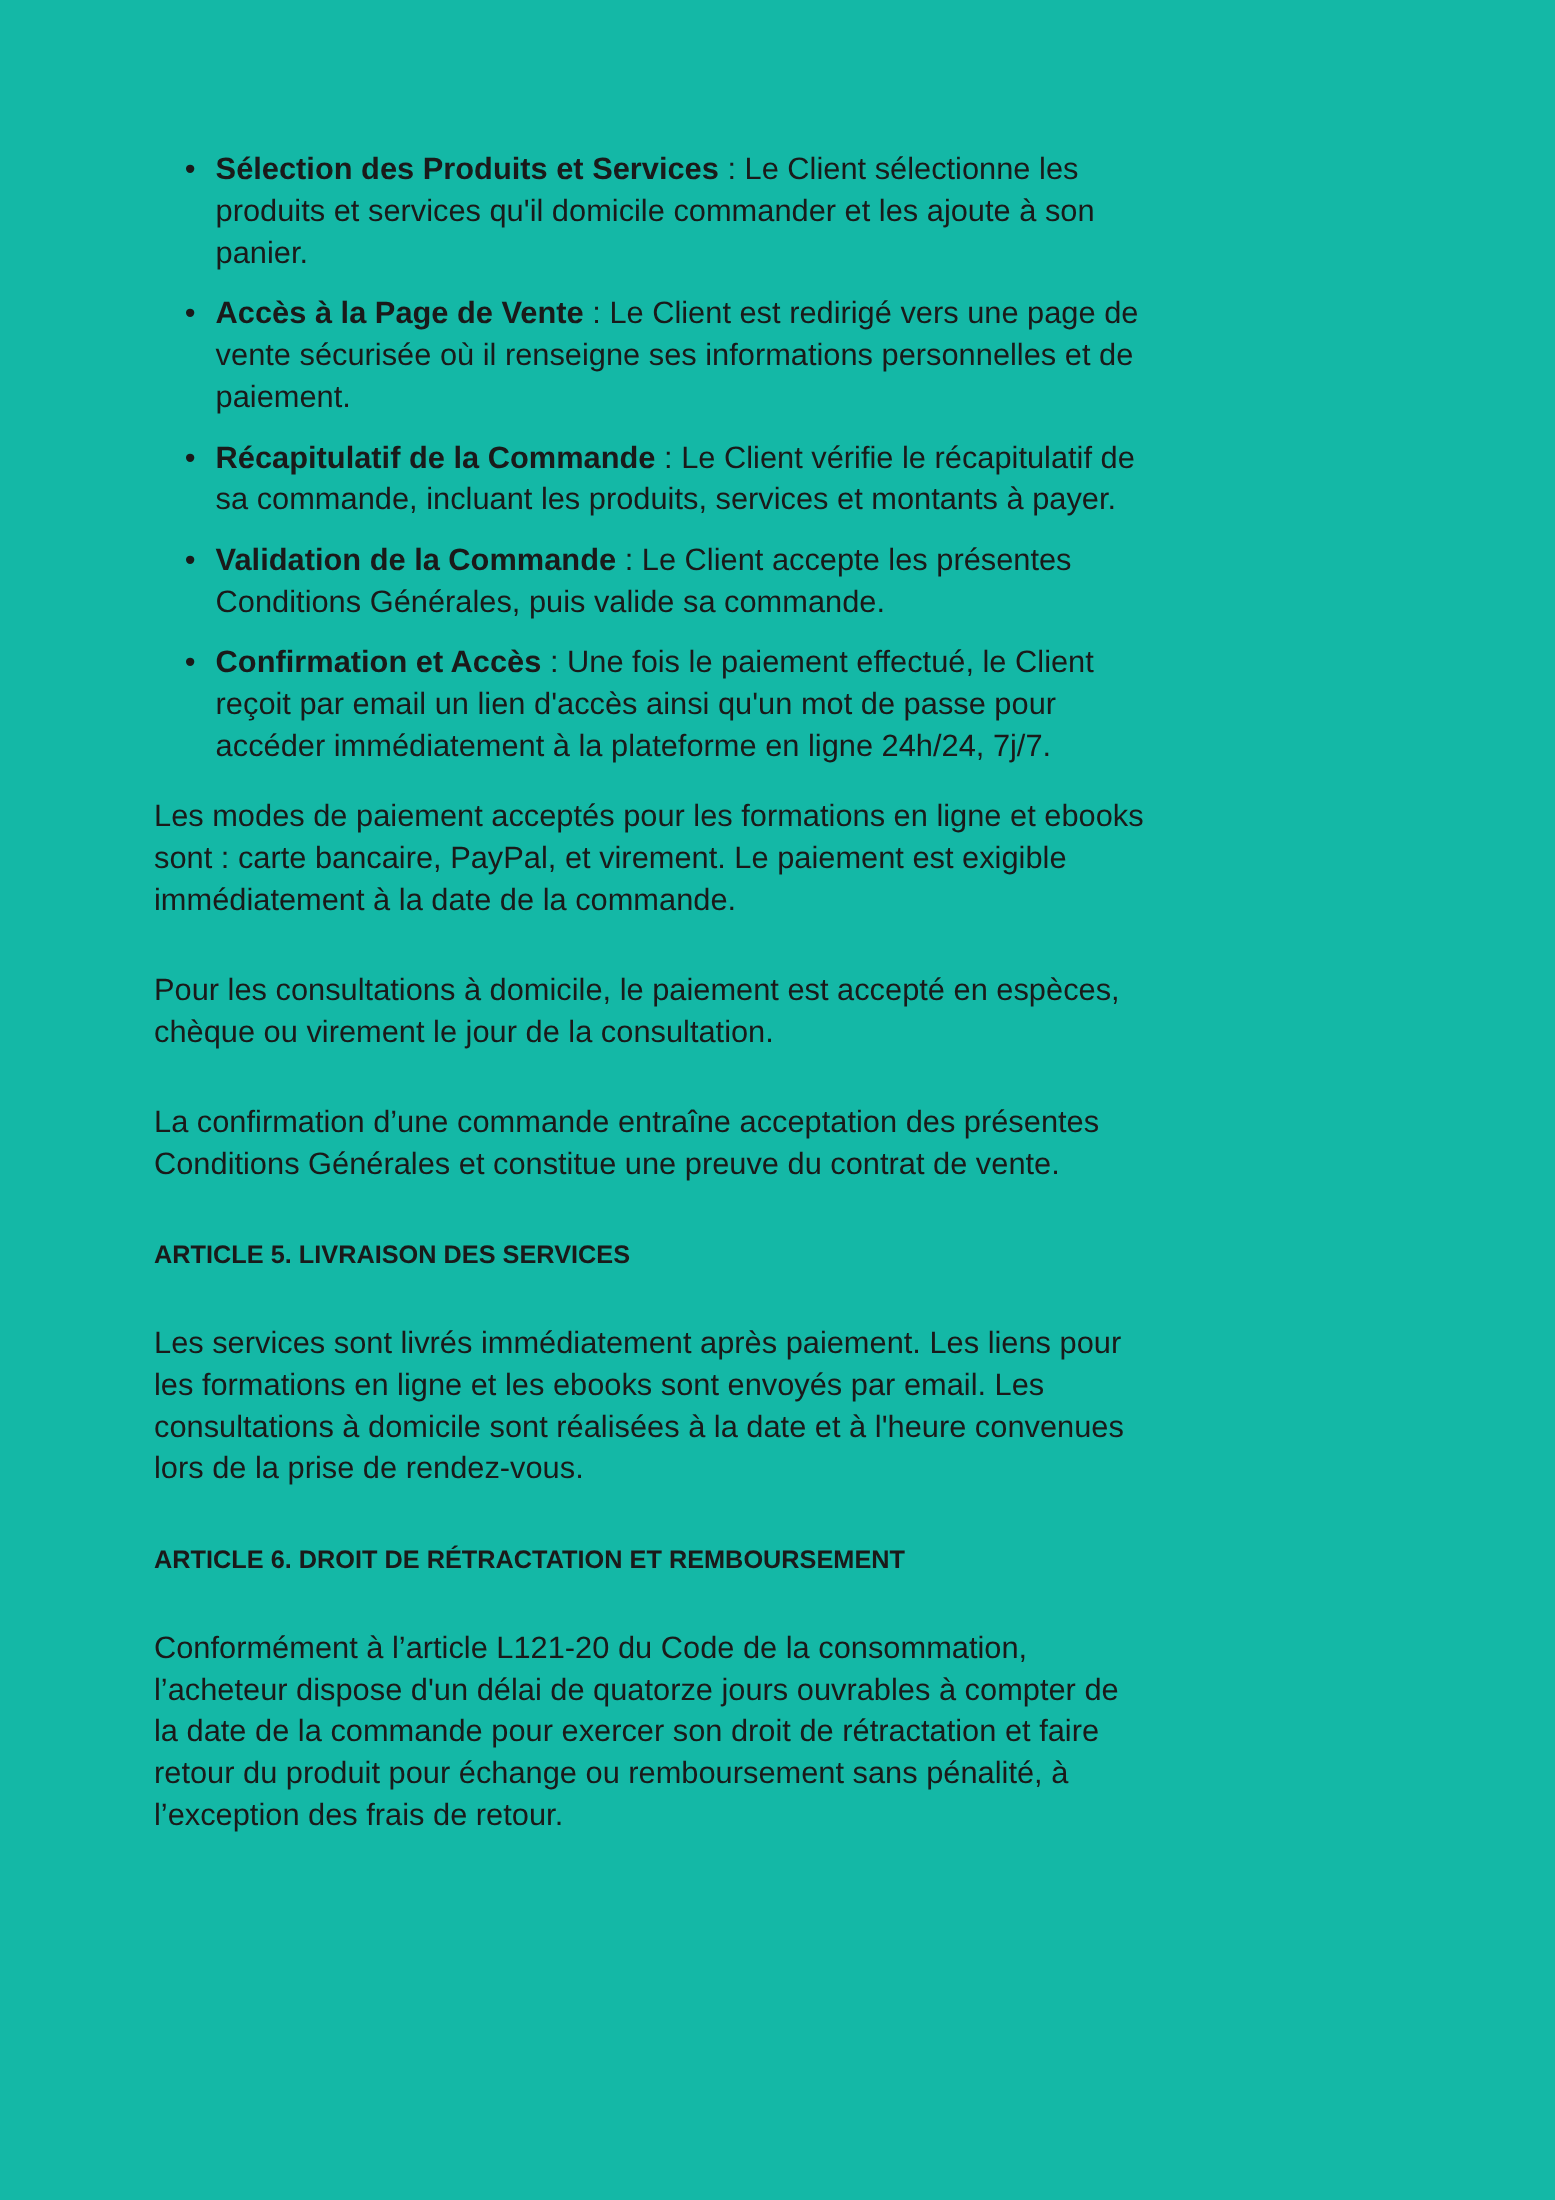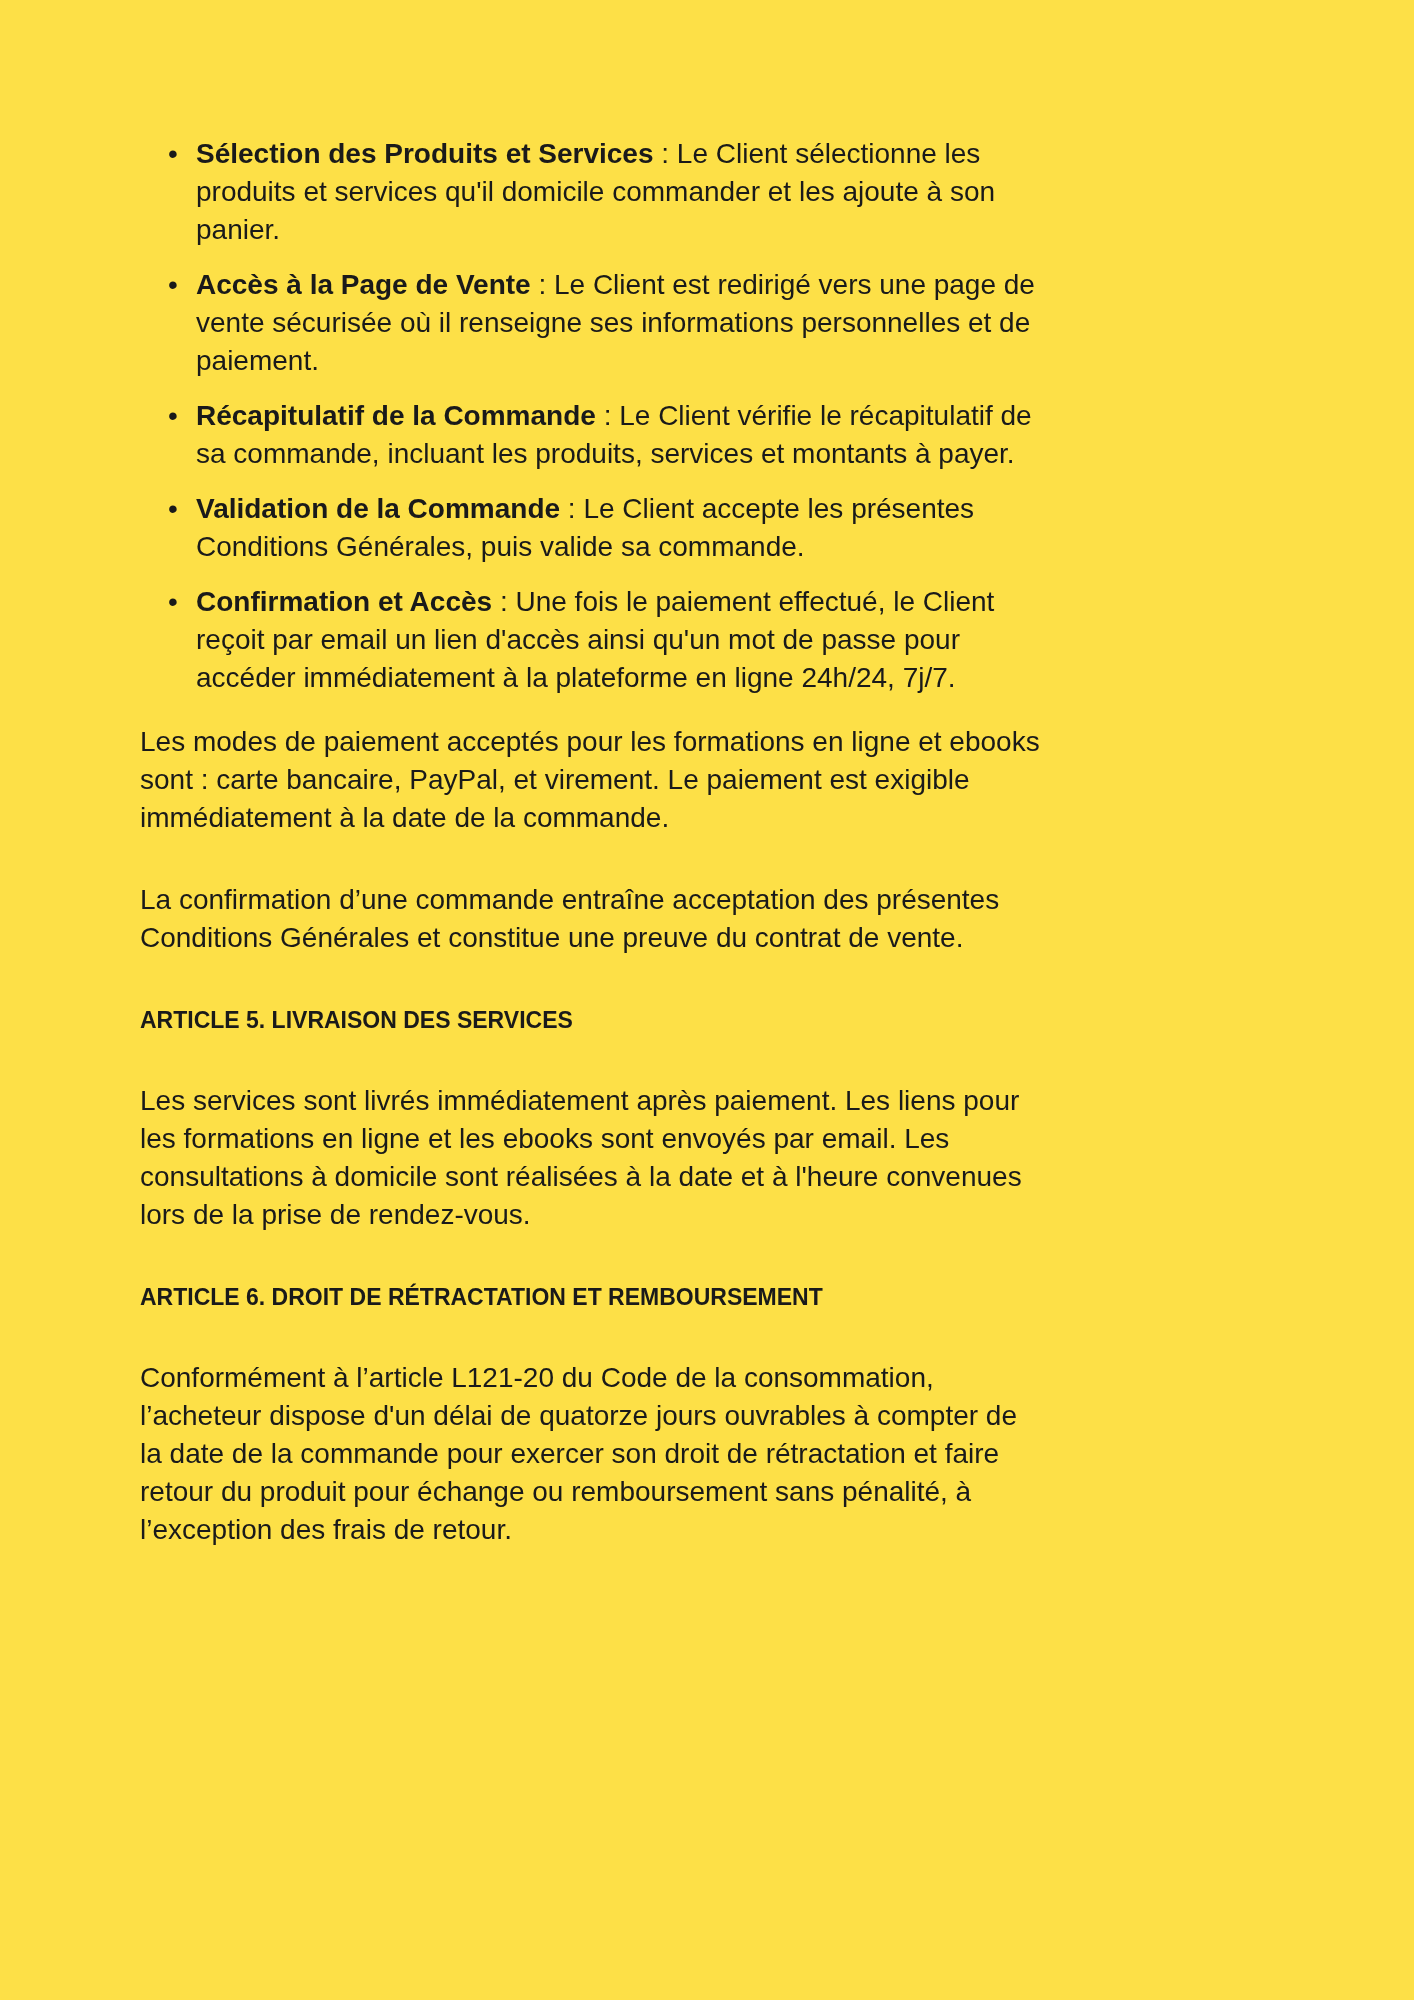--- a/index.html
+++ b/index.html
@@ -5,21 +5,21 @@
   html, body {
     margin: 0;
     padding: 0;
     background: #ffffff;
   }
   .page {
     position: relative;
     width: 1414px;
     height: 2000px;
     margin: 0 auto;
-    background: #fde047;
+    background: #14b8a6;
     color: #1a1a1a;
     font-family: "Liberation Sans", sans-serif;
     font-size: 28px;
     line-height: 38px;
     box-sizing: border-box;
     padding: 135px 138px 0 140px;
     overflow: hidden;
   }
   .line {
     white-space: nowrap;
@@ -92,20 +92,24 @@
     </li>
 
   </ul>
 
   <div class="para">
     <div class="line">Les modes de paiement acceptés pour les formations en ligne et ebooks</div>
     <div class="line">sont : carte bancaire, PayPal, et virement. Le paiement est exigible</div>
     <div class="line">immédiatement à la date de la commande.</div>
   </div>
 
+  <div class="para">
+    <div class="line">Pour les consultations à domicile, le paiement est accepté en espèces,</div>
+    <div class="line">chèque ou virement le jour de la consultation.</div>
+  </div>
 
   <div class="para">
     <div class="line">La confirmation d’une commande entraîne acceptation des présentes</div>
     <div class="line">Conditions Générales et constitue une preuve du contrat de vente.</div>
   </div>
 
   <h2 class="article-heading">ARTICLE 5. LIVRAISON DES SERVICES</h2>
 
   <div class="para">
     <div class="line">Les services sont livrés immédiatement après paiement. Les liens pour</div>

